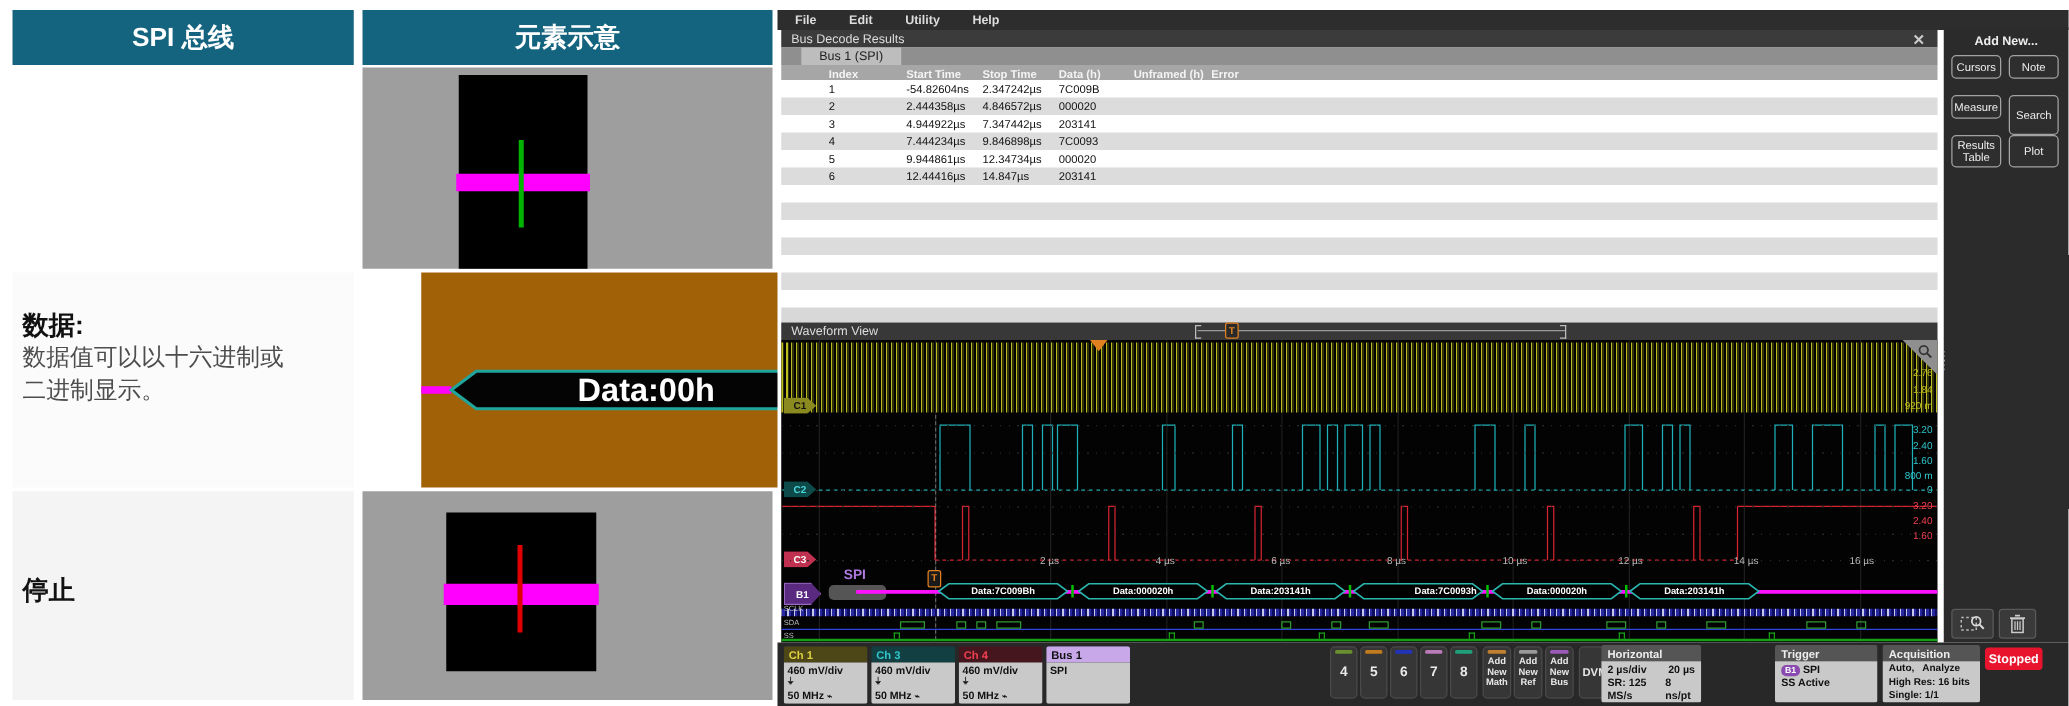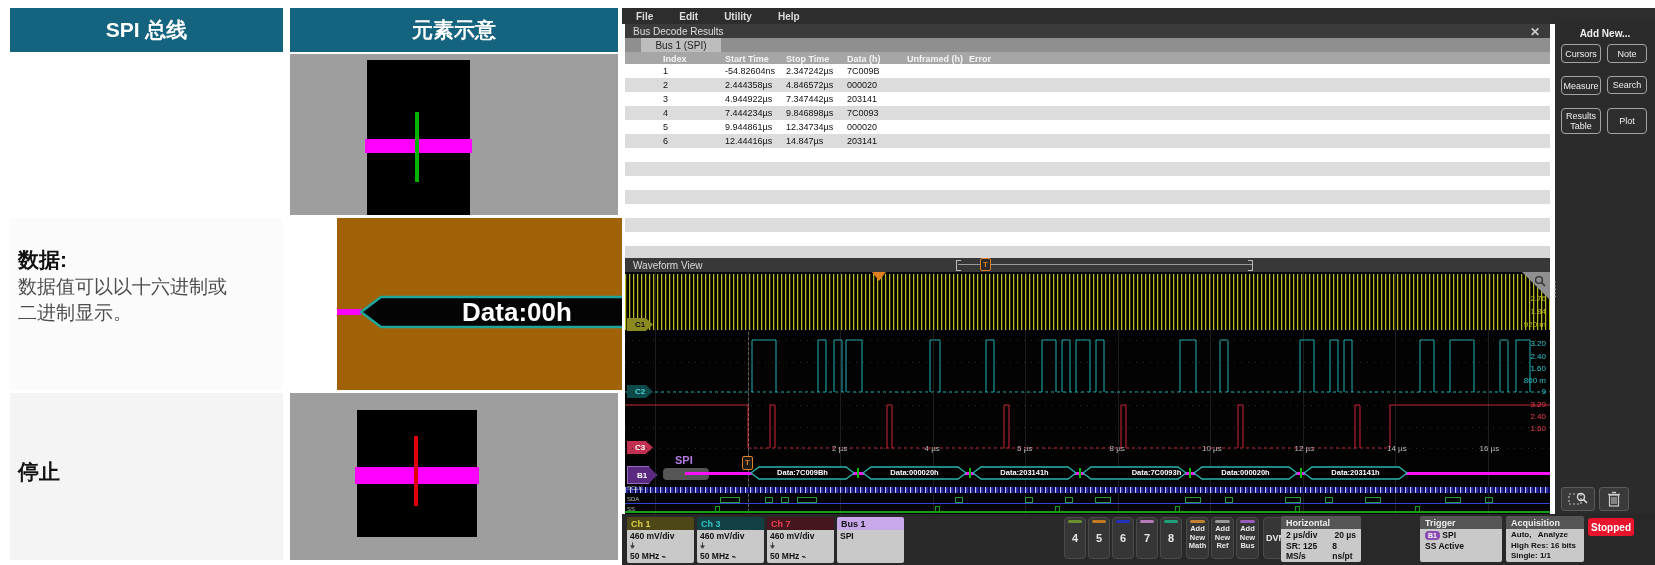--- a/index.html
+++ b/index.html
@@ -102,21 +102,21 @@
         <span>Utility</span>
         <span>Help</span>
       </div>
 
     <div class="abs rpanel" style="left:933px;top:22px;width:100px;height:492px;">
       <div class="abs" style="left:0;top:6px;width:100%;text-align:center;color:#eee;font-size:10px;font-weight:bold;">Add New...</div>
       <div id="rp-buttons">
           <div class="rbtn" style="white-space: pre-line; left: 6px; top: 22px; width: 40px; height: 19px;">Cursors</div>
           <div class="rbtn" style="white-space: pre-line; left: 52px; top: 22px; width: 40px; height: 19px;">Note</div>
           <div class="rbtn" style="white-space: pre-line; left: 6px; top: 54px; width: 40px; height: 19px;">Measure</div>
-          <div class="rbtn" style="white-space: pre-line; left: 52px; top: 54px; width: 40px; height: 18px;">Search</div>
+          <div class="rbtn" style="white-space: pre-line; left: 52px; top: 54px; width: 40px; height: 32px;">Search</div>
           <div class="rbtn" style="white-space: pre-line; left: 6px; top: 86px; width: 40px; height: 26px;">Results
 Table</div>
           <div class="rbtn" style="white-space: pre-line; left: 52px; top: 86px; width: 40px; height: 26px;">Plot</div>
         </div>
       <div class="toolbtn" style="left:6px;top:465px;">
         <svg width="20" height="16" viewBox="0 0 20 16">
           <rect x="1" y="3" width="12" height="10" fill="none" stroke="#bbb" stroke-width="1.2" stroke-dasharray="2 2"></rect>
           <circle cx="13" cy="6" r="3.5" fill="none" stroke="#ddd" stroke-width="1.4"></circle>
           <line x1="15.5" y1="8.5" x2="19" y2="12" stroke="#ddd" stroke-width="1.6"></line>
         </svg>
@@ -370,21 +370,21 @@
           </div>
           <div class="chbadge" style="left: 75px; top: 3px;">
             <div class="chhead" style="background: rgb(18, 63, 66); color: rgb(47, 198, 204);">Ch 3</div>
             <div class="chbody">
               <div>460 mV/div</div>
               <div style="font-size:7px;">⏚</div>
               <div>50 MHz <span style="font-size:7px;">⌁</span></div>
             </div>
           </div>
           <div class="chbadge" style="left: 145px; top: 3px;">
-            <div class="chhead" style="background: rgb(70, 22, 30); color: rgb(240, 64, 80);">Ch 7</div>
+            <div class="chhead" style="background: rgb(70, 22, 30); color: rgb(240, 64, 80);">Ch 4</div>
             <div class="chbody">
               <div>460 mV/div</div>
               <div style="font-size:7px;">⏚</div>
               <div>50 MHz <span style="font-size:7px;">⌁</span></div>
             </div>
           </div>
           <div class="chbadge" style="left: 215px; top: 3px;">
             <div class="chhead" style="background: rgb(201, 168, 234); color: rgb(17, 17, 17);">Bus 1</div>
             <div class="chbody">
               <div>SPI</div>

